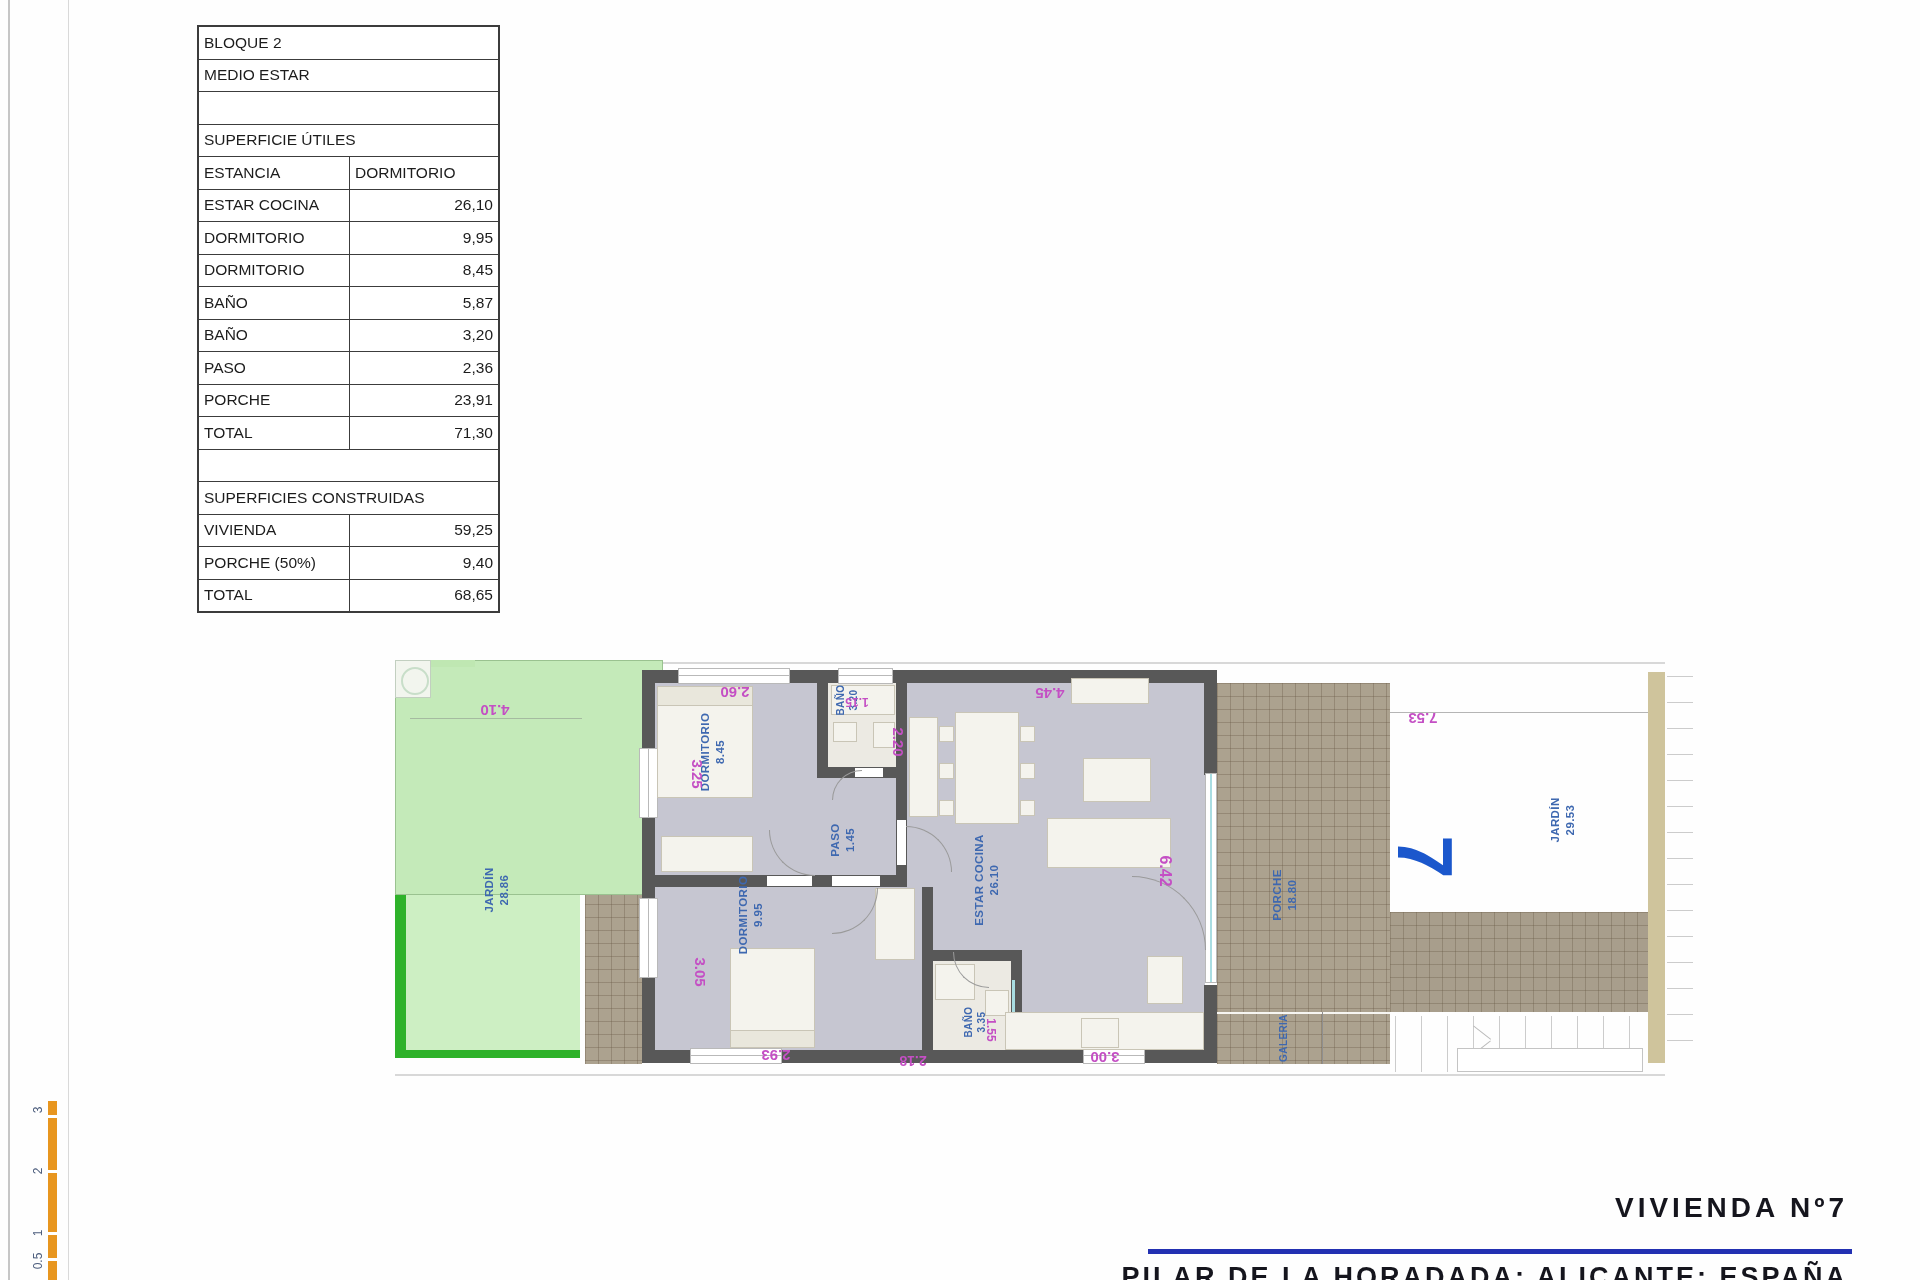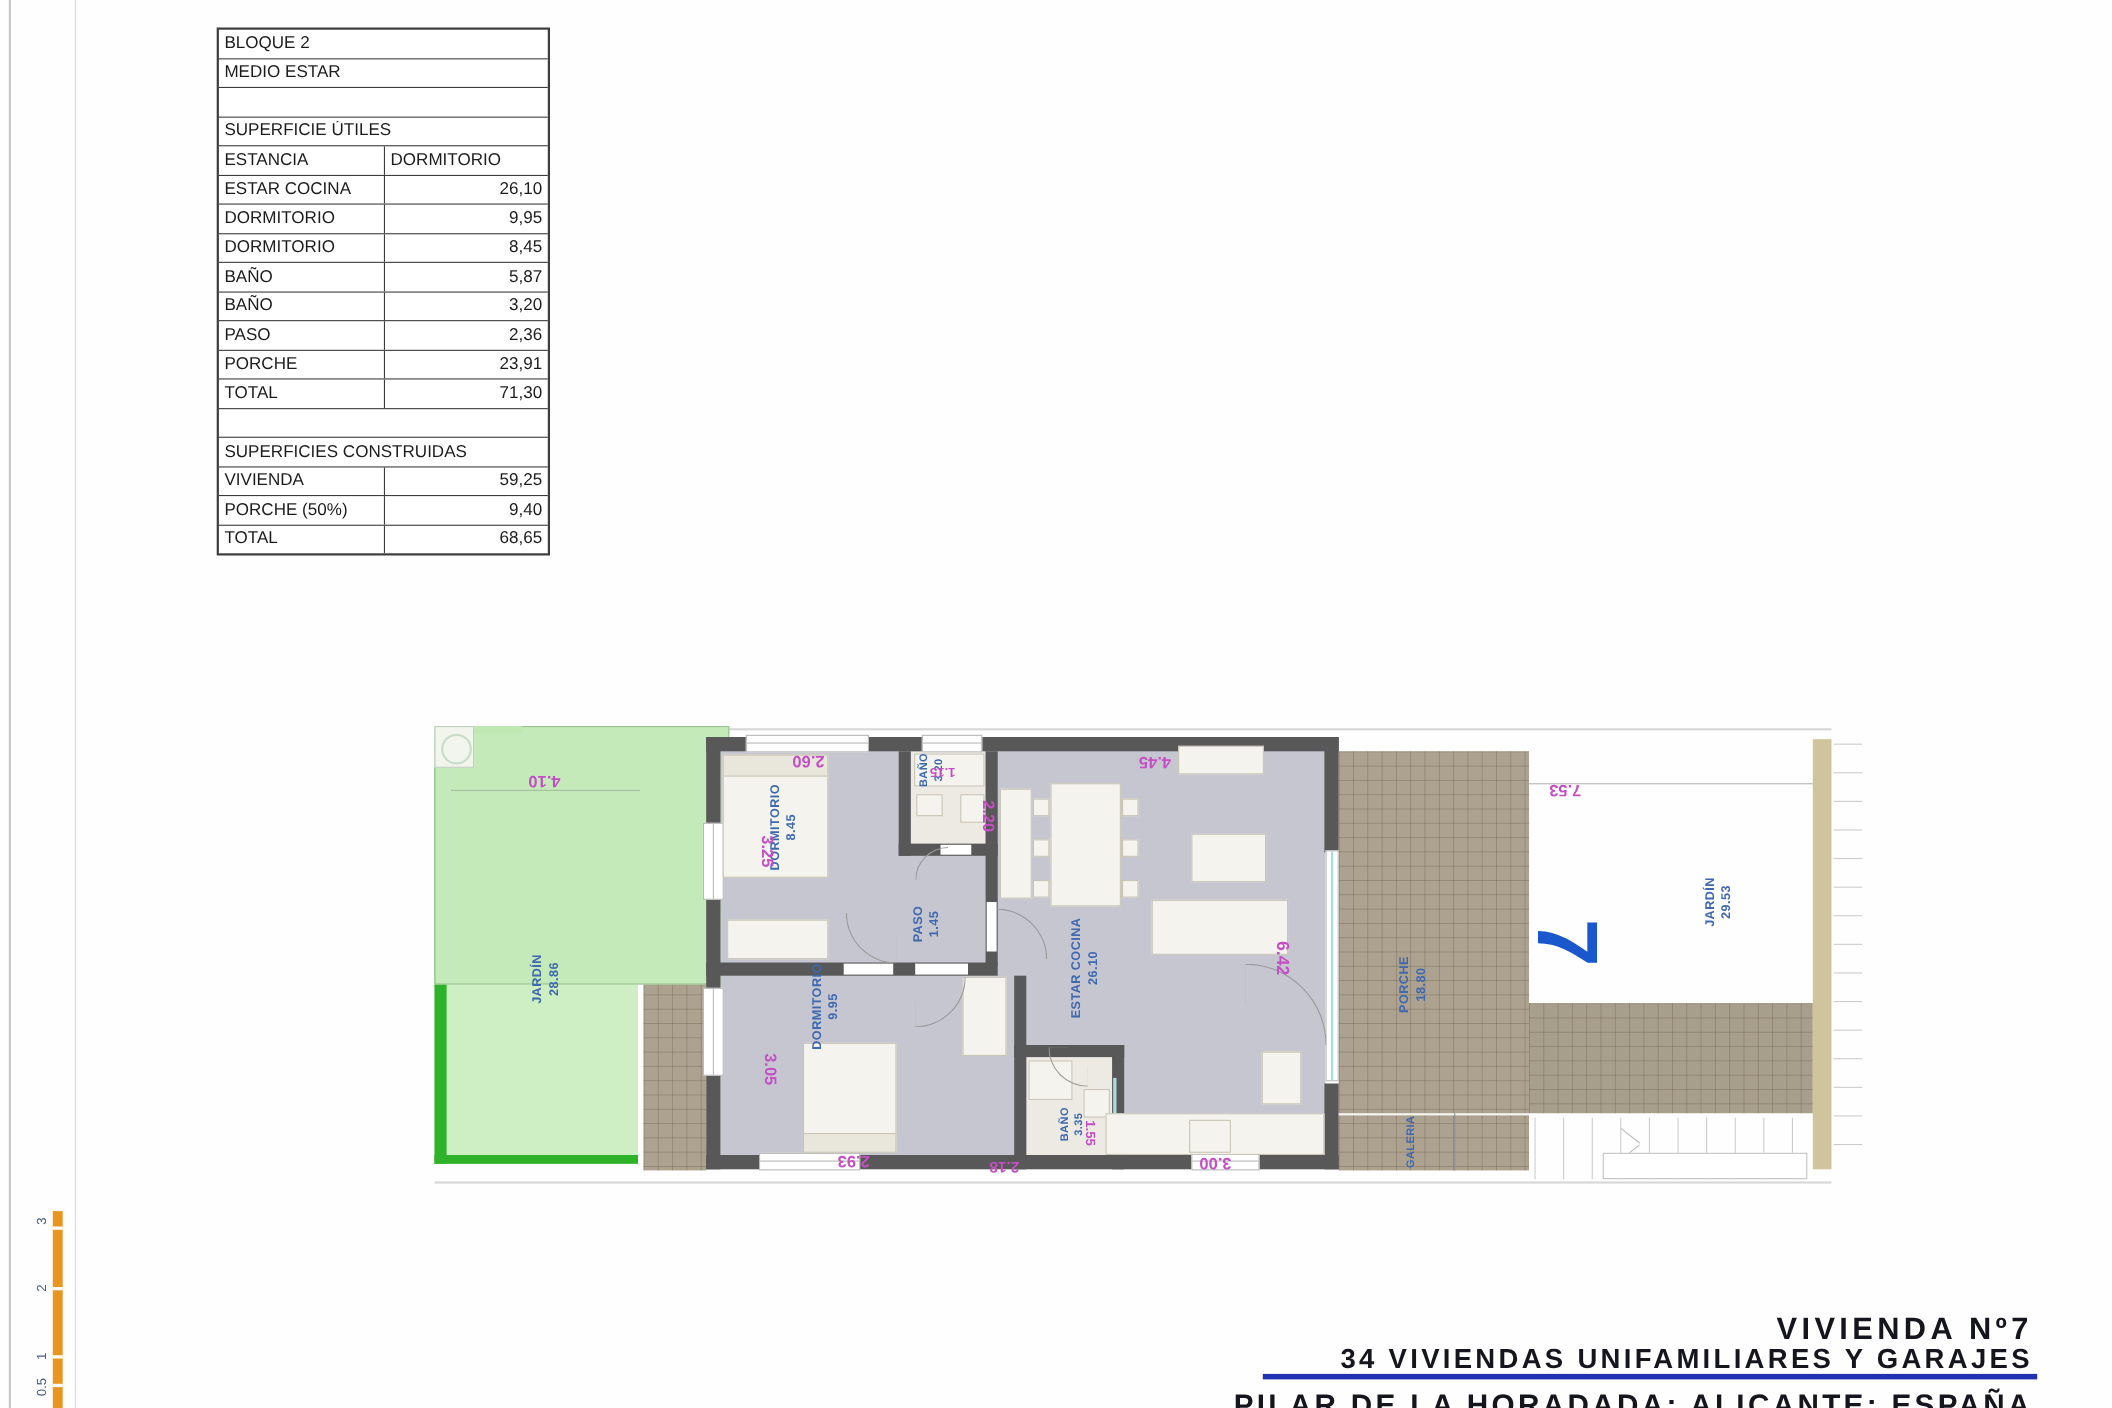--- a/index.html
+++ b/index.html
@@ -1,21 +1,21 @@
 <!DOCTYPE html>
 <html><head>
 <meta charset="utf-8">
 <style>
   html,body{margin:0;padding:0;background:#ffffff;}
   #page{position:relative;width:1920px;height:1280px;background:#fefefe;overflow:hidden;
         font-family:"Liberation Sans",sans-serif;}
   
   .vframe{position:absolute;top:0;height:1280px;background:#c6c6c6;}
   
-  #surface-table{position:absolute;left:197px;top:25px;width:303px;height:480px;
+  #surface-table{position:absolute;left:197px;top:25px;width:303px;height:588px;
      border:2px solid #3c3c3c;display:flex;flex-direction:column;box-sizing:border-box;
      background:#fff;color:#1c1c1c;font-size:15.5px;}
   .t-row{flex:1;display:flex;border-top:1.6px solid #3c3c3c;align-items:center;box-sizing:border-box;}
   .t-row:first-child{border-top:none;}
   .t-cell-l{width:151px;padding-left:5px;box-sizing:border-box;align-self:stretch;display:flex;align-items:center;
      border-right:1.6px solid #3c3c3c;overflow:hidden;white-space:nowrap;}
   .t-cell-merge{flex:1;padding-left:5px;white-space:nowrap;overflow:hidden;}
   .t-cell-r{flex:1;text-align:right;padding-right:5px;white-space:nowrap;}
   .t-cell-r.hdr{text-align:left;padding-left:5px;}
   
@@ -298,21 +298,20 @@
       <div class="dim r180" style="left: 518px; top: 401px; font-size: 14px;">2.18</div>
       <div class="dim r90" style="left: 596px; top: 370px; font-size: 12px;">1.55</div>
       <div class="dim r180" style="left: 710px; top: 397px; font-size: 15px;">3.00</div>
       <div class="dim r90" style="left: 770px; top: 211px; font-size: 16px;">6.42</div>
       <div class="dim r180" style="left: 1028px; top: 58px; font-size: 15px;">7.53</div>
     </div>
 
   <div id="scalebar"></div>
 
   <div class="footer-line" id="footer-line1">VIVIENDA Nº7</div>
-  <div class="footer-line" id="footer-line2">34 VIVIENDAS UNIFAMILIARES Y GARAJES</div>
   <div id="footer-rule"></div>
   <div class="footer-line" id="footer-line3">PILAR DE LA HORADADA; ALICANTE; ESPAÑA</div>
 <div class="scalegap" style="top: 1115px;"></div>
     <div class="scalegap" style="top: 1170px;"></div>
     <div class="scalegap" style="top: 1232px;"></div>
     <div class="scalegap" style="top: 1258px;"></div>
     <div class="scalelabel" style="left: 38px; top: 1110px;">3</div>
     <div class="scalelabel" style="left: 38px; top: 1171px;">2</div>
     <div class="scalelabel" style="left: 38px; top: 1233px;">1</div>
     <div class="scalelabel" style="left: 38px; top: 1261px;">0.5</div>

